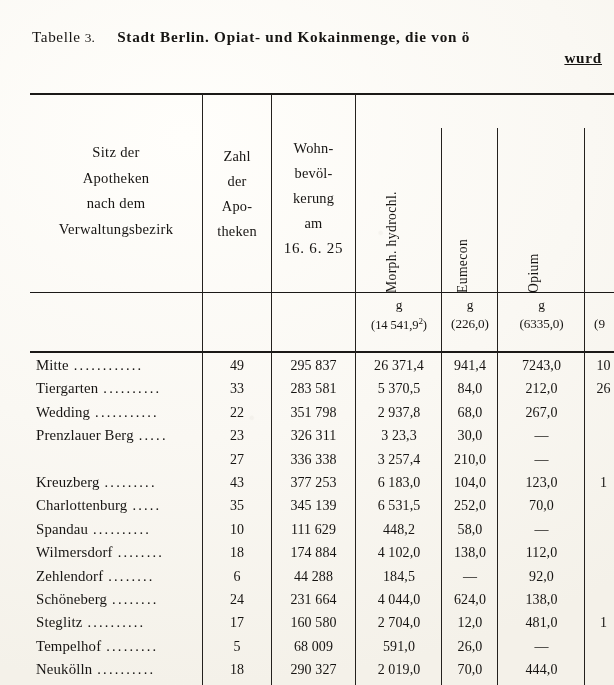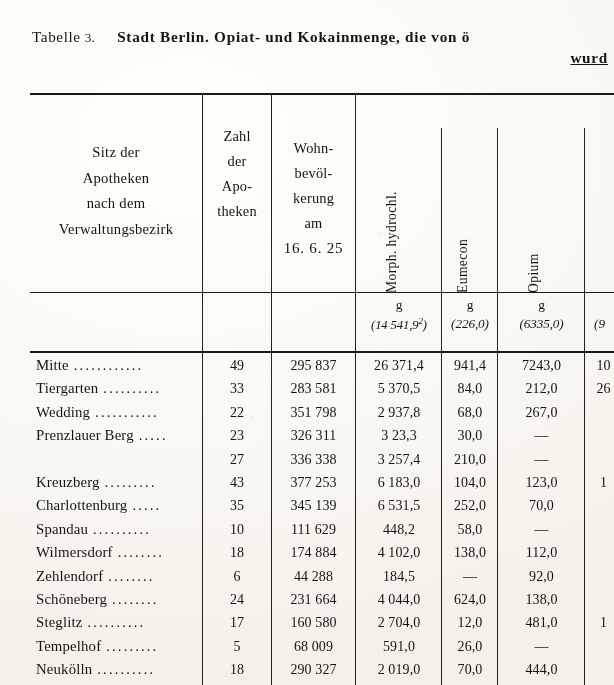--- a/index.html
+++ b/index.html
@@ -57,21 +57,21 @@
     overflow: hidden;
   }
   .caption .lbl { letter-spacing: .6px; }
   .caption .num { font-size: 13.4px; }
   .caption .body { margin-left: 18px; letter-spacing: .75px; font-weight: bold; }
   .caption-2 {
     position: absolute;
     top: 47px;
     left: 0; right: 0;
     text-align: right;
-    padding-right: 6px;
+    padding-right: 12px;
     font-size: 15.2px;
     line-height: 21px;
     white-space: nowrap;
     overflow: hidden;
     letter-spacing: .75px;
     font-weight: 600;
     text-decoration: underline;
   }
 
   
@@ -105,21 +105,21 @@
     line-height: 25.5px;
     letter-spacing: .3px;
   }
   .head-col {
     position: absolute;
     text-align: center;
     font-size: 14.4px;
     line-height: 25px;
     letter-spacing: .2px;
   }
-  #head-zahl  { left: 204px; width: 66px; top: 124px; }
+  #head-zahl  { left: 204px; width: 66px; top: 144px; }
   #head-wohn  { left: 273px; width: 81px; top: 136px; }
   #head-wohn .small { font-size: 15px; letter-spacing: .8px; }
 
   .group-head {
     position: absolute;
     top: 108px;
     left: 356px;
     right: 0;
     text-align: center;
     font-size: 15px;
@@ -154,21 +154,21 @@
   }
 
   
   .unit-row, .totals-row {
     position: absolute;
     left: 356px;
     right: 0;
     display: flex;
   }
   .unit-row  { top: 297px; font-size: 13.4px; }
-  .totals-row{ top: 316px; font-size: 13.2px; letter-spacing: -.1px; font-style: italic; }
+  .totals-row{ top: 316px; font-size: 13.2px; letter-spacing: -.1px; }
   .unit-row > div, .totals-row > div {
     text-align: center;
     overflow: hidden;
     white-space: nowrap;
   }
   .c-morph { width: 86px; }
   .c-eum   { width: 56px; }
   .c-opium { width: 87px; }
   .c-extra { width: 29px; }
   .totals-row .c-morph { font-size: 12.6px; }

